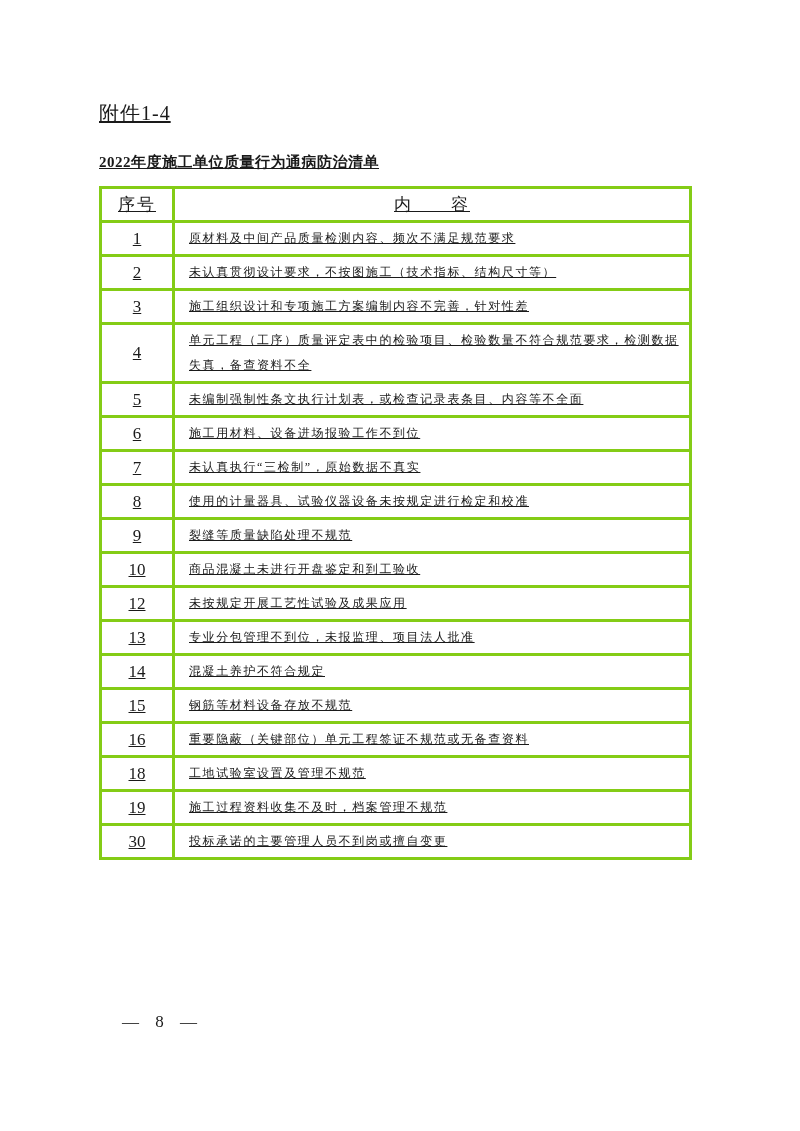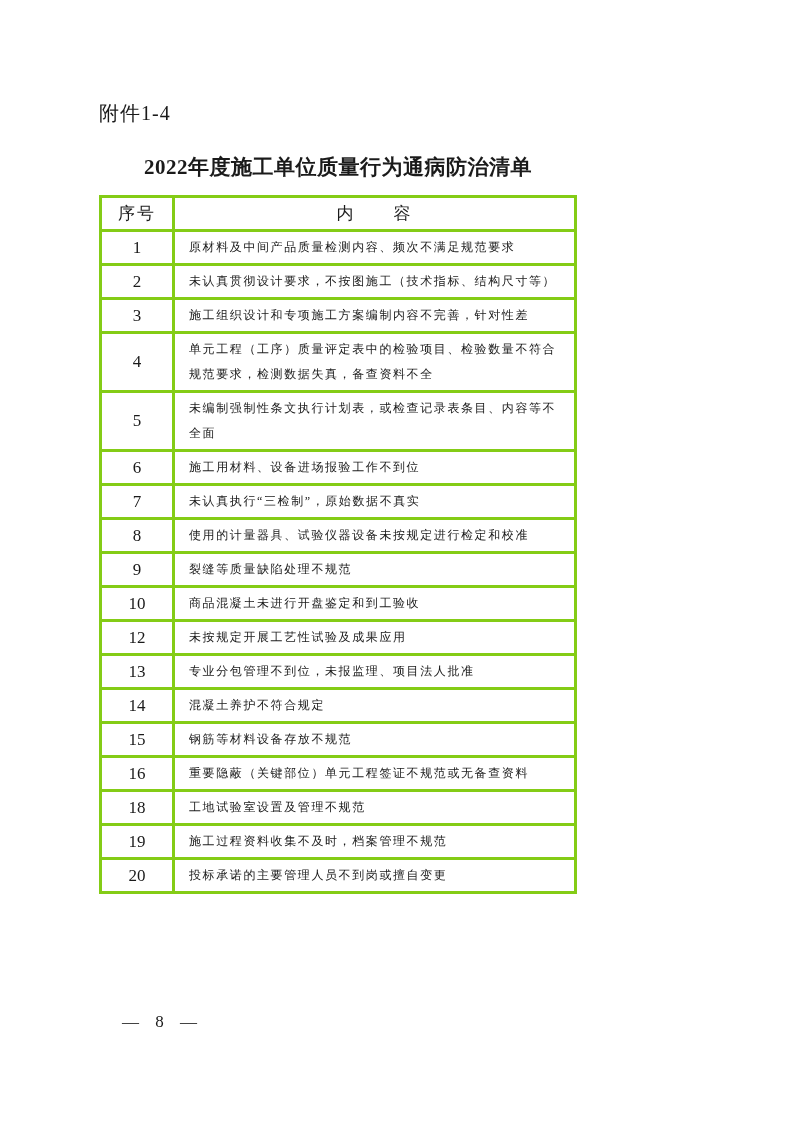--- a/index.html
+++ b/index.html
@@ -11,31 +11,31 @@
     width: 800px;
     height: 1131px;
     position: relative;
     font-family: "Liberation Serif", "DejaVu Serif", serif;
     color: #1a1a1a;
   }
   .doc {
     position: absolute;
     left: 99px;
     top: 100px;
-    width: 478px;
+    width: 593px;
+    text-decoration: underline;
   }
   .attachment-label {
     font-size: 20px;
     letter-spacing: 1px;
     margin: 0 0 26px 0;
   }
   .doc-title {
-    font-size: 21px;
+    font-size: 15px;
     font-weight: bold;
-    text-align: center;
     letter-spacing: 0.5px;
     margin: 0 0 14px 0;
   }
   table.defect-table {
     width: 100%;
     border-collapse: collapse;
     table-layout: fixed;
   }
   table.defect-table th,
   table.defect-table td {
@@ -156,20 +156,20 @@
         </tr>
         <tr>
           <td class="col-index">18</td>
           <td class="col-content">工地试验室设置及管理不规范</td>
         </tr>
         <tr>
           <td class="col-index">19</td>
           <td class="col-content">施工过程资料收集不及时，档案管理不规范</td>
         </tr>
         <tr>
-          <td class="col-index">20</td>
+          <td class="col-index">30</td>
           <td class="col-content">投标承诺的主要管理人员不到岗或擅自变更</td>
         </tr>
       </tbody>
   </table>
 </div>
 
 <div class="page-footer">— 8 —</div>
 
 </body></html>

